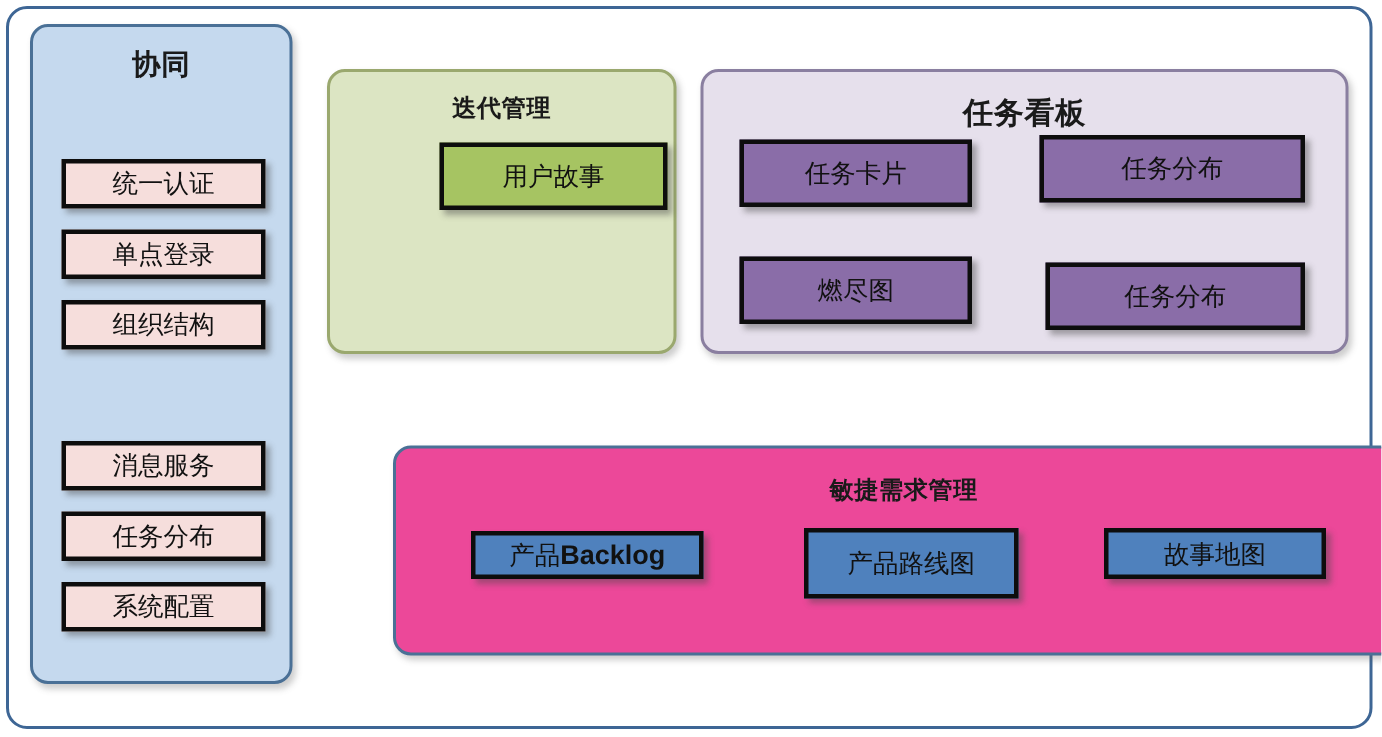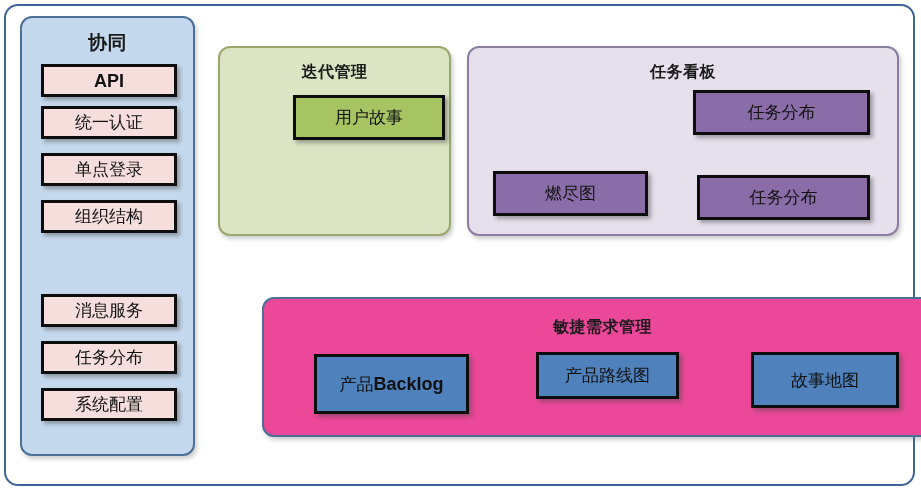--- a/index.html
+++ b/index.html
@@ -84,21 +84,21 @@
   .panel-task {
     left: 467px;
     top: 46px;
     width: 432px;
     height: 190px;
     background: #e6e0ec;
     border-color: #8a7fa0;
   }
   .panel-task .panel-title {
     top: 14px;
-    font-size: 16px;
+    font-size: 20px;
   }
 
   
   .panel-agile {
     left: 218px;
     top: 297px;
     width: 681px;
     height: 140px;
     background: #ec4899;
     border-color: #4a7096;
@@ -145,21 +145,20 @@
 </head>
 <body>
 
 <div id="canvas">
 
   <div class="outer-frame"></div>
 
   <div class="panel panel-collab">
     <div class="panel-title">协同</div>
 
-    <div class="box box-pink bold-latin" style="left:19px; top:46px; width:136px; height:33px;">API</div>
 
     <div class="box box-pink" style="left:19px; top:88px; width:136px; height:33px;">统一认证</div>
 
     <div class="box box-pink" style="left:19px; top:135px; width:136px; height:33px;">单点登录</div>
 
     <div class="box box-pink" style="left:19px; top:182px; width:136px; height:33px;">组织结构</div>
 
 
     <div class="box box-pink" style="left:19px; top:276px; width:136px; height:33px;">消息服务</div>
 
@@ -171,34 +170,35 @@
   <div class="panel panel-iter">
     <div class="panel-title">迭代管理</div>
 
     <div class="box box-green" style="left:33px; top:47px; width:152px; height:45px;margin-left:40px;">用户故事</div>
 
   </div>
 
   <div class="panel panel-task">
     <div class="panel-title">任务看板</div>
 
+    <div class="box box-purple" style="left:24px; top:45px; width:155px; height:45px;">任务卡片</div>
 
     <div class="box box-purple" style="left:224px; top:42px; width:177px; height:45px;">任务分布</div>
 
     <div class="box box-purple" style="left:24px; top:123px; width:155px; height:45px;">燃尽图</div>
 
     <div class="box box-purple" style="left:228px; top:127px; width:173px; height:45px;">任务分布</div>
   </div>
 
   <div class="panel panel-agile">
     <div class="panel-title">敏捷需求管理</div>
 
-    <div class="box box-blue bold-latin" style="left:50px; top:55px; width:155px; height:60px;">
+    <div class="box box-blue bold-latin" style="left:50px; top:55px; width:155px; height:32px;">
         <span class="cjk-serif">产品</span>
         <span>Backlog</span>
       </div>
 
     <div class="box box-blue" style="left:272px; top:53px; width:143px; height:47px;">产品路线图</div>
 
-    <div class="box box-blue" style="left:487px; top:53px; width:148px; height:56px;">故事地图</div>
+    <div class="box box-blue" style="left:472px; top:53px; width:148px; height:34px;">故事地图</div>
   </div>
 
 </div>
 
 </body></html>

